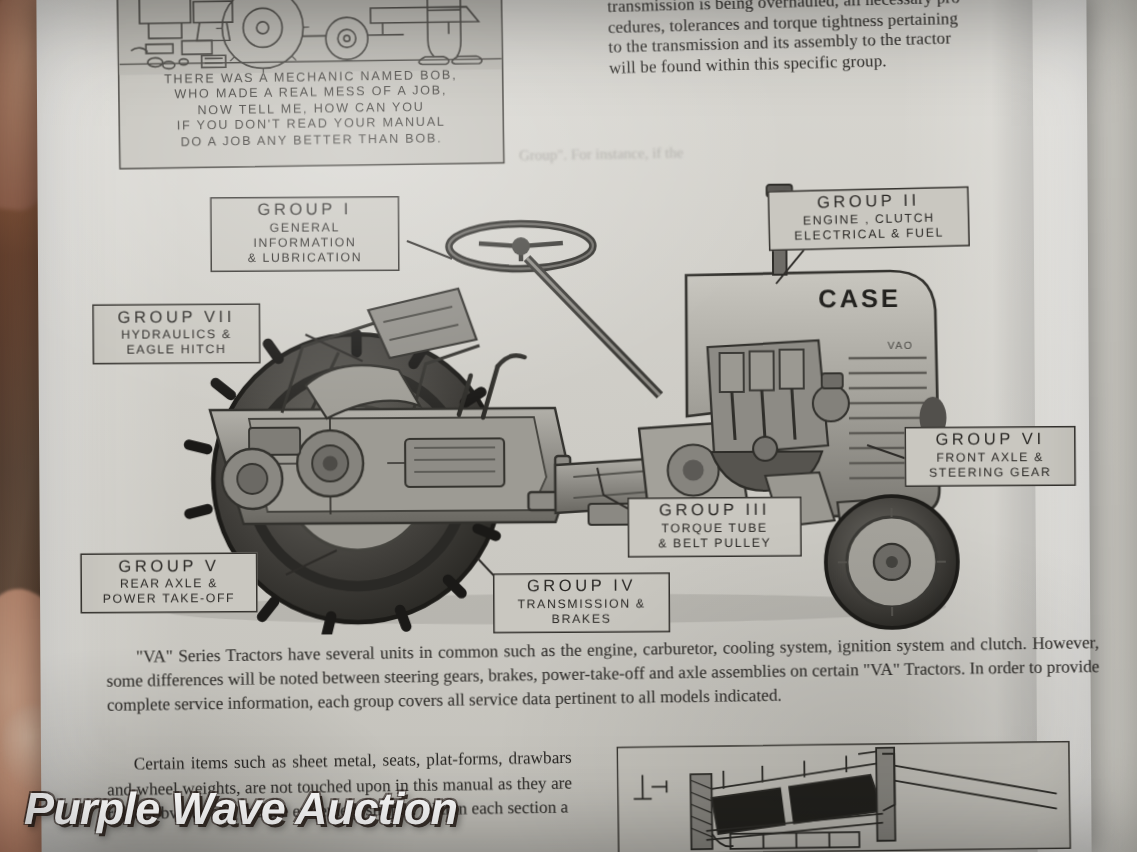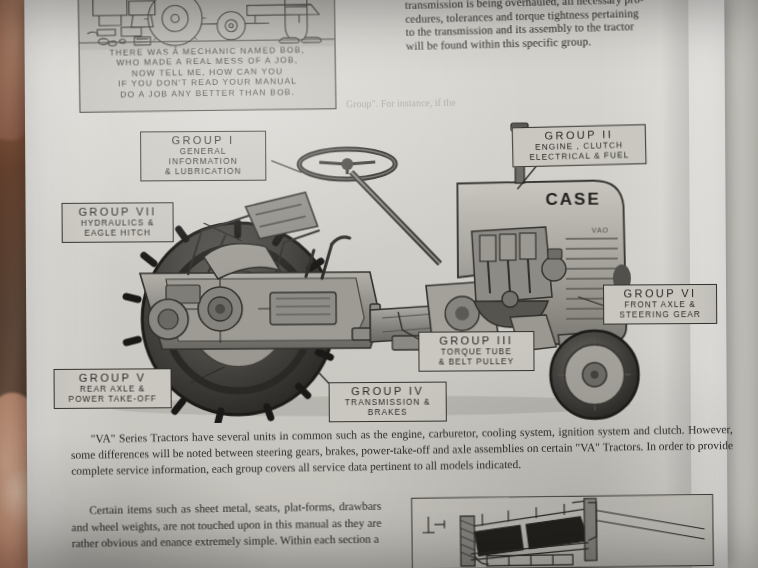--- a/index.html
+++ b/index.html
@@ -435,15 +435,16 @@
           <path d="M62 58 q6 10 14 8"></path>
         </g>
       </svg>
     </div>
 
     <div class="paper-light"></div>
   </div>
 
   <div class="ghost">Group". For instance, if the</div>
 
+  <div class="wm">Purple Wave Auction</div>
 
   <div class="vignette"></div>
 </div>
 
 </body></html>

